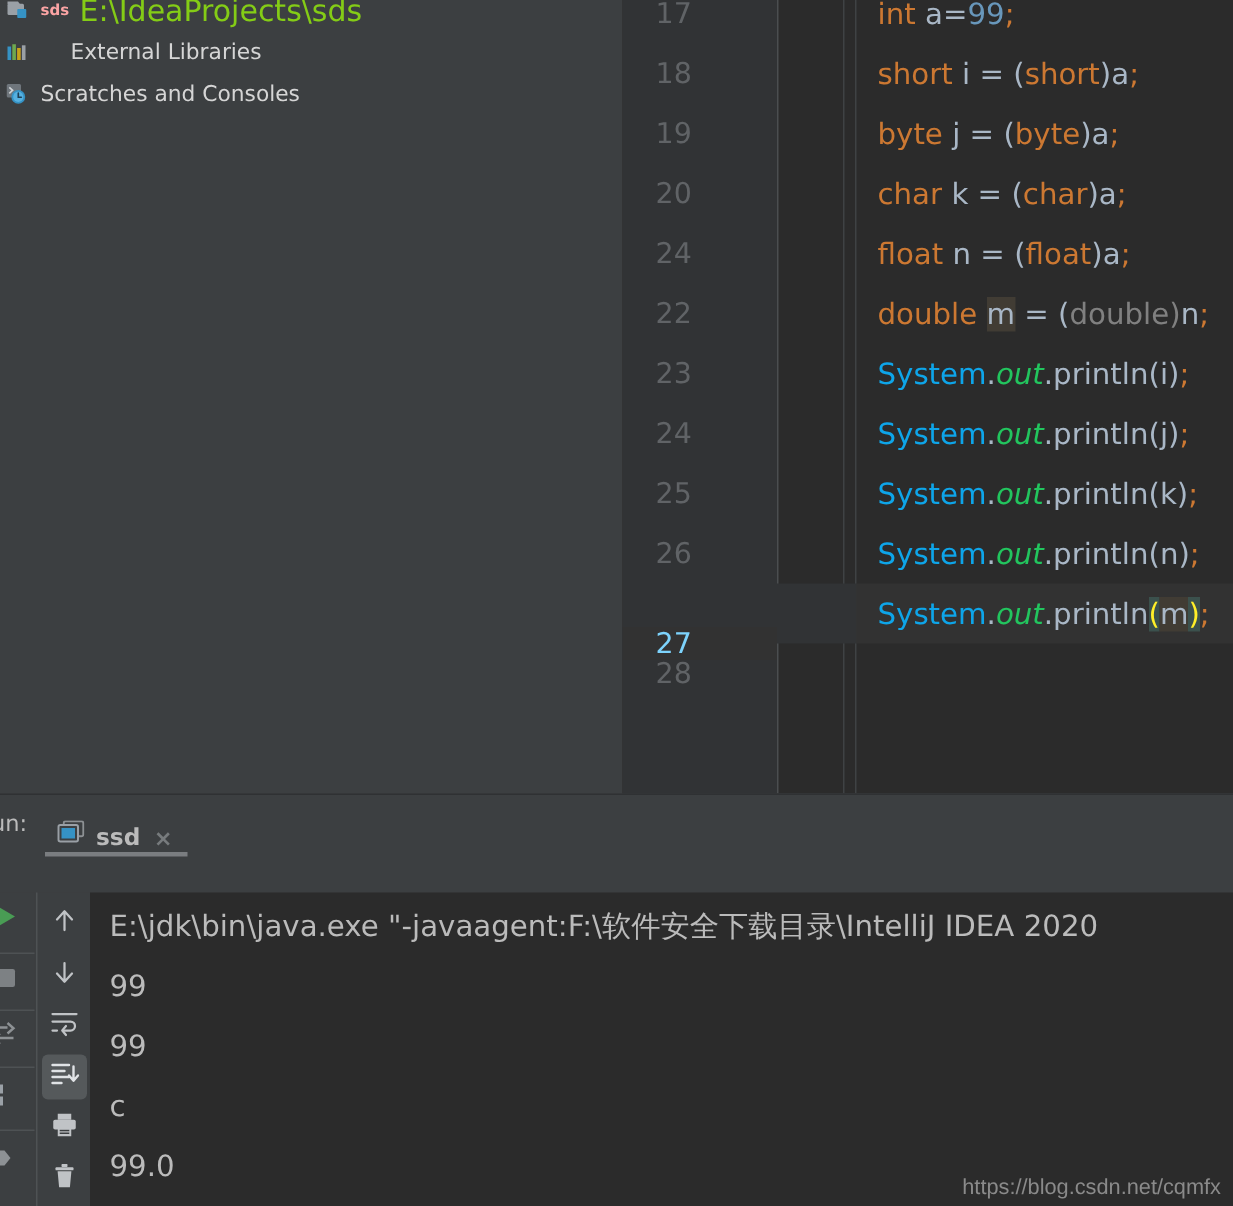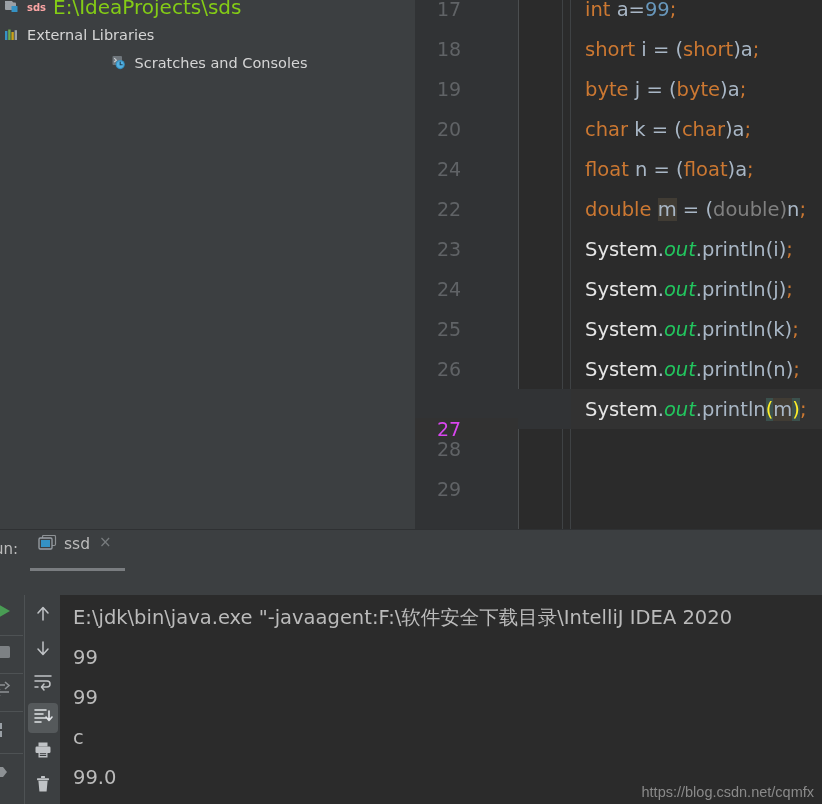--- a/index.html
+++ b/index.html
@@ -39,22 +39,22 @@
     color: #bbbbbb;
     white-space: nowrap;
   }
   .tree-row .tlabel { color: #d5d5d5; }
   .tree-row .tpath {
     color: #84cc16;
     margin-left: 7px;
     font-size: 20px;
   }
   .tree-row.r0 { top: -6px; }
-  .tree-row.r1 { top: -4px; }
-  .tree-row.r2 { top: -2px; justify-content: center; }
+  .tree-row.r1 { top: -4px; gap: 20px; }
+  .tree-row.r2 { top: -2px; }
   .ticon {
     width: 18px; height: 17px;
     margin-right: 5px;
     flex: 0 0 auto;
     position: relative;
   }
   .bold-name { font-weight: bold; color: #fca5a5; font-size: 10px;}
 
   
   .editor {
@@ -107,21 +107,21 @@
   .ln-cell {
     width: 103px;
     flex: 0 0 auto;
     text-align: left;
     padding-left: 22px;
     box-sizing: border-box;
     color: #606366;
     font-family: "DejaVu Sans", "Liberation Sans", sans-serif;
     font-size: 19px;
   }
-  .crow.current .ln-cell { color: #d946ef; margin-top: 40px; }
+  .crow.current .ln-cell { color: #7dd3fc; margin-top: 40px; }
   .mid-cell {
     width: 53px;
     flex: 0 0 auto;
     height: 40px;
   }
   .code-cell {
     flex: 1 1 auto;
     height: 40px;
     display: flex;
     align-items: center;
@@ -133,21 +133,21 @@
     color: #a9b7c6;
   }
 
   .kw   { color: #cc7832; }
   .num  { color: #6897bb; }
   .id   { color: #a9b7c6; }
   .op   { color: #a9b7c6; }
   .semi { color: #cc7832; }
   .grey { color: #808080; }
   .field{ color: #22c55e; font-style: italic; }
-  .cls  { color: #e5e5e5; }
+  .cls  { color: #0ea5e9; }
   .hl-ident { background: #413c34; }
   .brace-hl { background: #3b514d; color: #ffef28; }
 
   
   .runwin {
     position: absolute;
     left: 0; top: 529px;
     width: 822px; height: 275px;
     background: #3c3f41;
   }
@@ -161,22 +161,23 @@
     position: absolute;
     left: -6px; top: 11px;
     font-size: 15px;
     color: #bbbbbb;
   }
   .run-tab {
     position: absolute;
     left: 30px; top: 6px;
     height: 32px;
     display: flex;
-    align-items: flex-start;
+    align-items: flex-end;
     padding: 0 8px;
+    font-weight: bold;
   }
   .run-tab .tabname {
     font-size: 15.5px;
     color: #bbbbbb;
     margin-left: 7px;
   }
   .run-tab .tabclose {
     margin-left: 9px;
     color: #777b7d;
     font-size: 15px;
@@ -364,25 +365,20 @@
         <div class="crow current">
           <div class="ln-cell">27</div>
           <div class="mid-cell"></div>
           <div class="code-cell"><span class="cls">System</span><span class="op">.</span><span class="field">out</span><span class="op">.println</span><span class="brace-hl">(</span><span class="id hl-ident">m</span><span class="brace-hl">)</span><span class="semi">;</span></div>
         </div>
         <div class="crow">
           <div class="ln-cell">28</div>
           <div class="mid-cell"></div>
           <div class="code-cell"></div>
         </div>
-        <div class="crow">
-          <div class="ln-cell">29</div>
-          <div class="mid-cell"></div>
-          <div class="code-cell"></div>
-        </div>
       </div>
   </div>
 
   <div class="runwin">
     <div class="run-header">
       <div class="header-sep"></div>
       <div class="run-label">un:</div>
       <div class="run-tab">
         <span>
           <svg width="19" height="16" viewBox="0 0 19 16">

